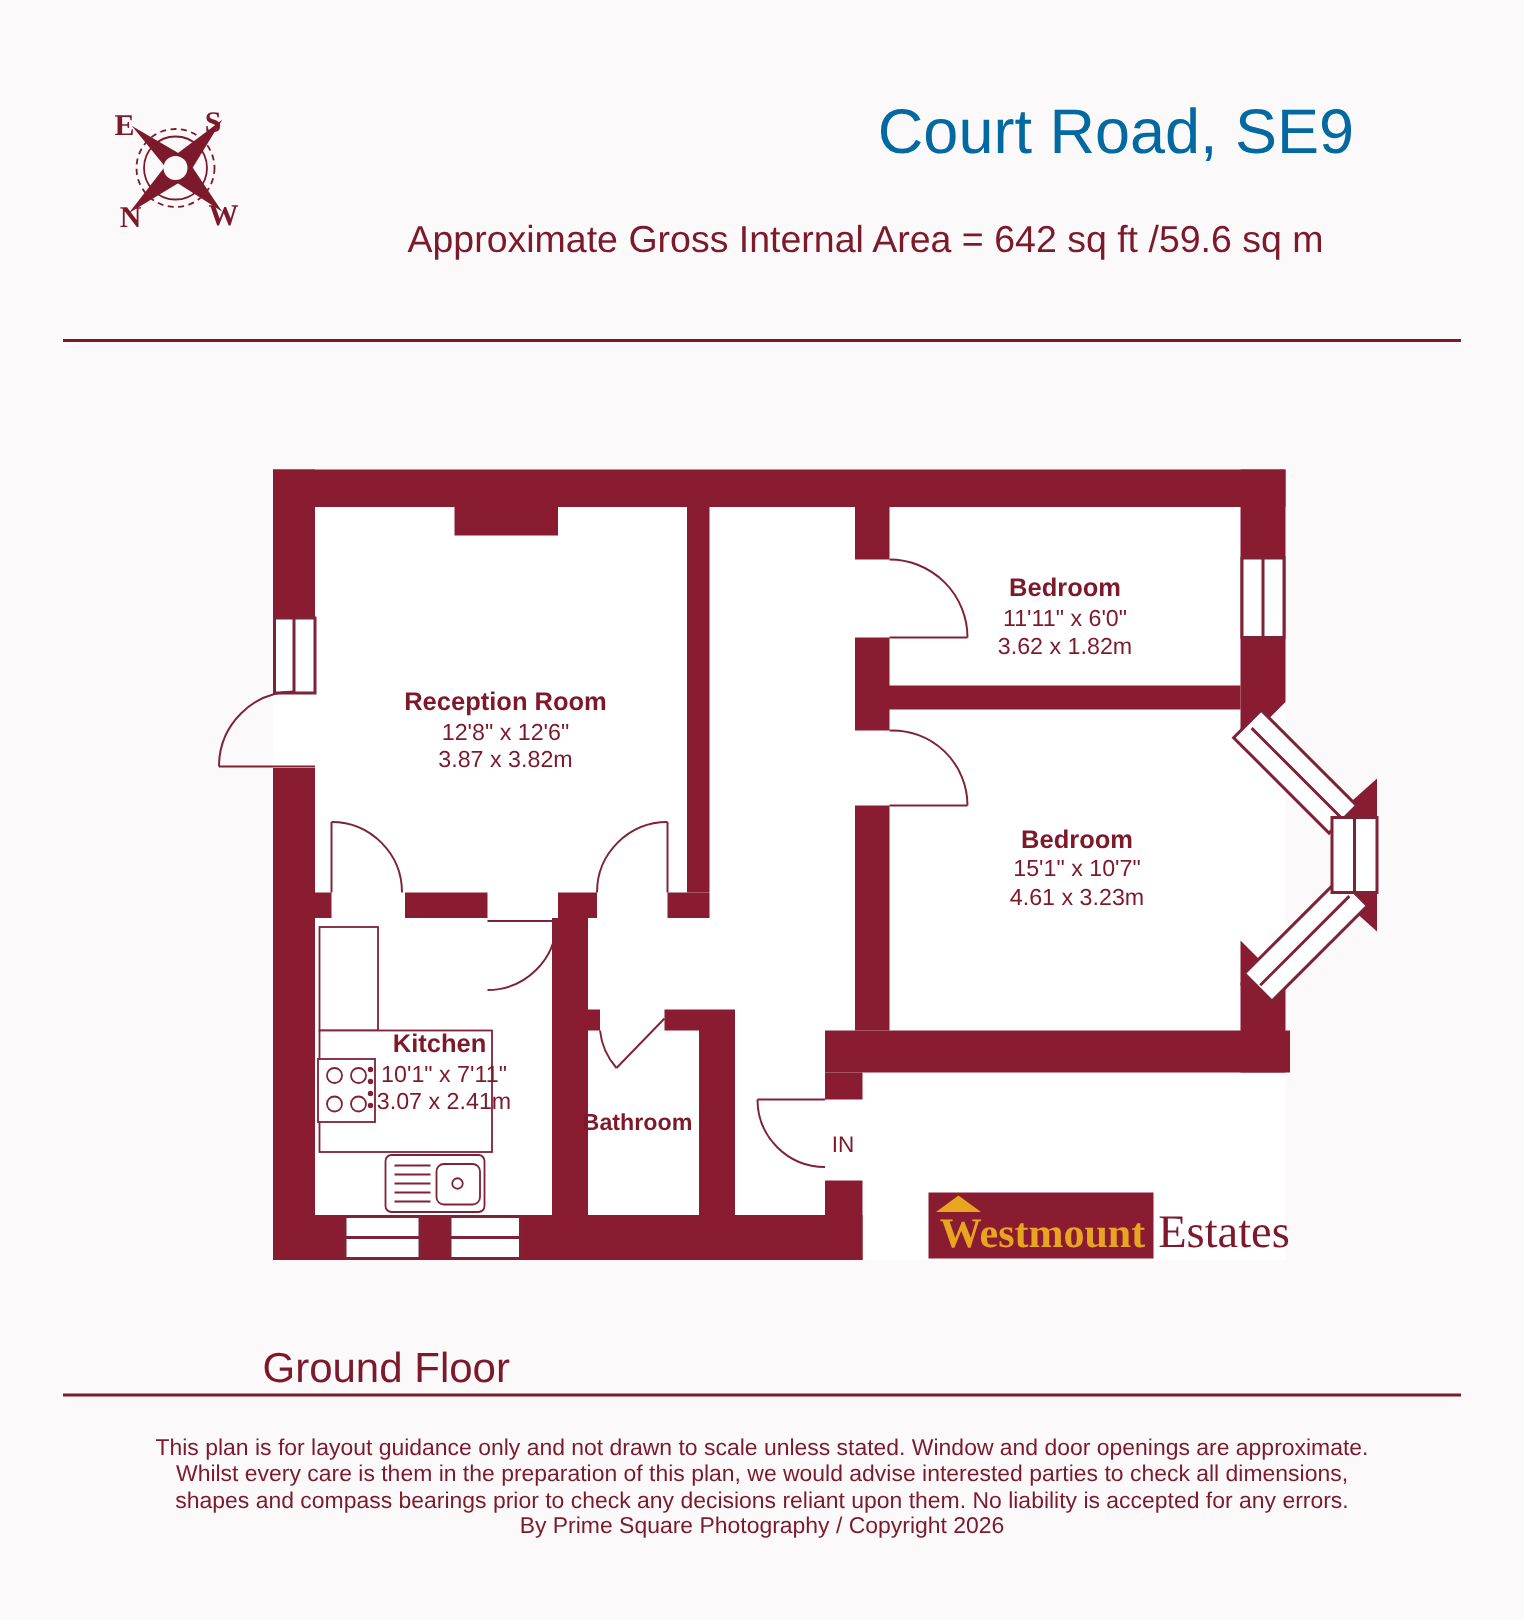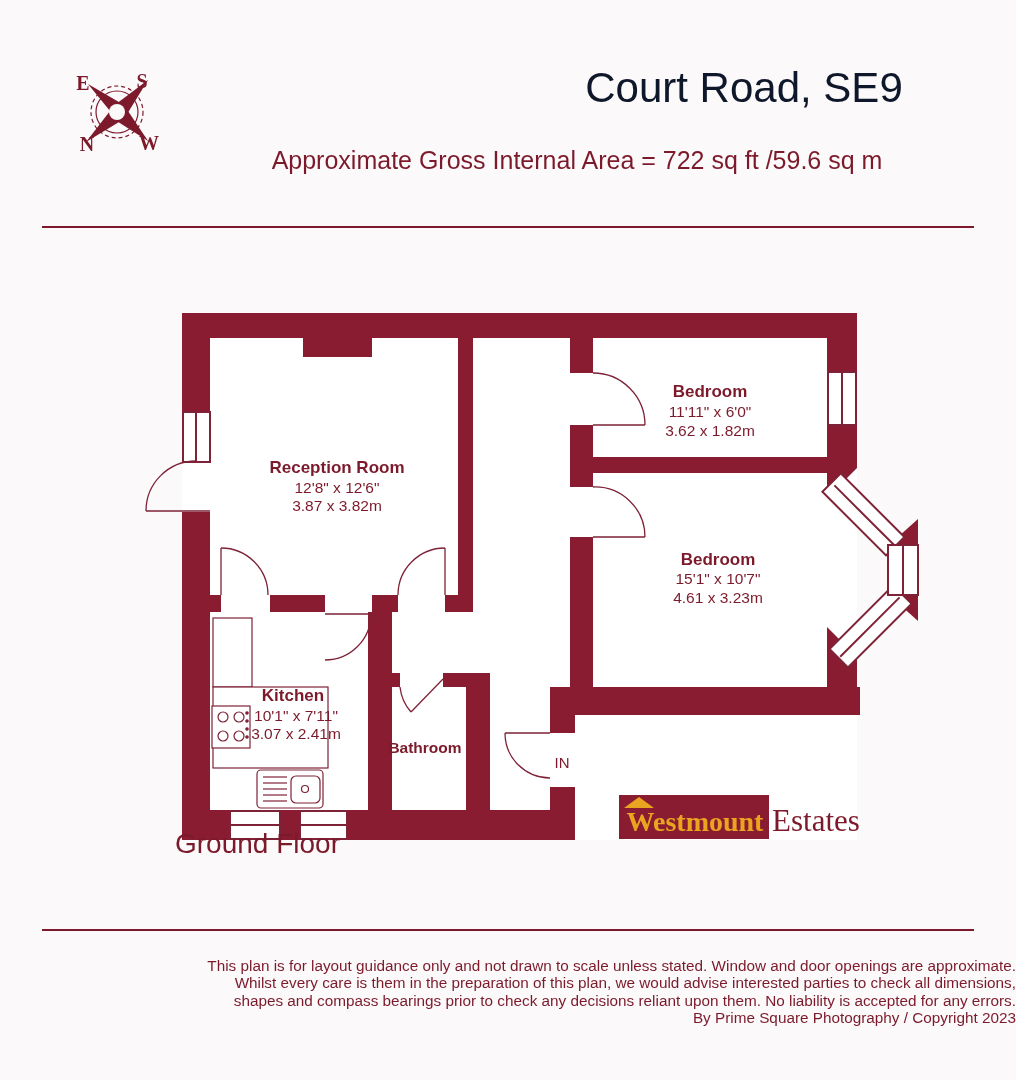--- a/index.html
+++ b/index.html
@@ -6,56 +6,56 @@
   body{background:#ffffff;}
   .page{
     position:relative;
     width:1016px;height:1080px;
     background:#FBF9FA;
     font-family:"Liberation Sans",sans-serif;
     overflow:hidden;
   }
   .title{
     position:absolute;top:64px;left:744px;transform:translateX(-50%);
-    font-size:42px;font-weight:400;color:#0f172a;white-space:nowrap;
+    font-size:42px;font-weight:400;color:#0369a1;white-space:nowrap;
   }
   .subtitle{
     position:absolute;top:146px;left:577px;transform:translateX(-50%);
     font-size:25px;font-weight:400;color:#7C1A2B;white-space:nowrap;
   }
   .rule{
     position:absolute;left:42px;width:932px;height:2px;background:#7C1A2B;
   }
   .rule-top{top:226px;}
   .rule-bottom{top:929px;}
   .floor-label{
-    position:absolute;top:828px;left:175px;
+    position:absolute;top:896px;left:175px;
     font-size:28px;color:#7C1A2B;
   }
   .disclaimer{
     position:absolute;top:957px;left:0;width:1016px;
-    text-align:right;font-size:15.3px;line-height:17.3px;color:#7C1A2B;
+    text-align:center;font-size:15.3px;line-height:17.3px;color:#7C1A2B;
   }
   svg.plan{position:absolute;top:0;left:0;}
   
   .rn{font:700 17px "Liberation Sans",sans-serif;fill:#7C1A2B;}
   .rd{font:400 15.5px "Liberation Sans",sans-serif;fill:#7C1A2B;}
   .rnb{font:700 15.5px "Liberation Sans",sans-serif;fill:#7C1A2B;}
   .inlbl{font:400 15px "Liberation Sans",sans-serif;fill:#7C1A2B;}
   .cl{font:700 20px "Liberation Serif",serif;fill:#7C1A2B;}
   .logo-brand{font:700 28px "Liberation Serif",serif;fill:#E9A51F;}
   .logo-suffix{font:400 31px "Liberation Serif",serif;fill:#7C1A2B;}
 </style>
 </head>
 <body>
 
 <div class="page">
 
   <div class="title">Court Road, SE9</div>
-  <div class="subtitle">Approximate Gross Internal Area = 722 sq ft /59.6 sq m</div>
+  <div class="subtitle">Approximate Gross Internal Area = 642 sq ft /59.6 sq m</div>
   <div class="rule rule-top"></div>
 
   <svg class="plan" width="1016" height="1080" viewBox="0 0 1016 1080">
 
     <g>
       <circle cx="117" cy="112" r="26" fill="none" stroke="#7C1A2B" stroke-width="1.2" stroke-dasharray="4 3"></circle>
       <circle cx="117" cy="112" r="21" fill="none" stroke="#7C1A2B" stroke-width="1.2"></circle>
       <g fill="#7C1A2B">
         <polygon points="88,84 122,117 112,107"></polygon>
         <polygon points="148,80 112,107 122,117"></polygon>
@@ -236,16 +236,16 @@
     </g>
   </svg>
 
   <div class="floor-label">Ground Floor</div>
   <div class="rule rule-bottom"></div>
 
   <div class="disclaimer">
     <div>This plan is for layout guidance only and not drawn to scale unless stated. Window and door openings are approximate.</div>
     <div>Whilst every care is them in the preparation of this plan, we would advise interested parties to check all dimensions,</div>
     <div>shapes and compass bearings prior to check any decisions reliant upon them. No liability is accepted for any errors.</div>
-    <div>By Prime Square Photography / Copyright 2023</div>
+    <div>By Prime Square Photography / Copyright 2026</div>
   </div>
 
 </div>
 
 </body></html>

